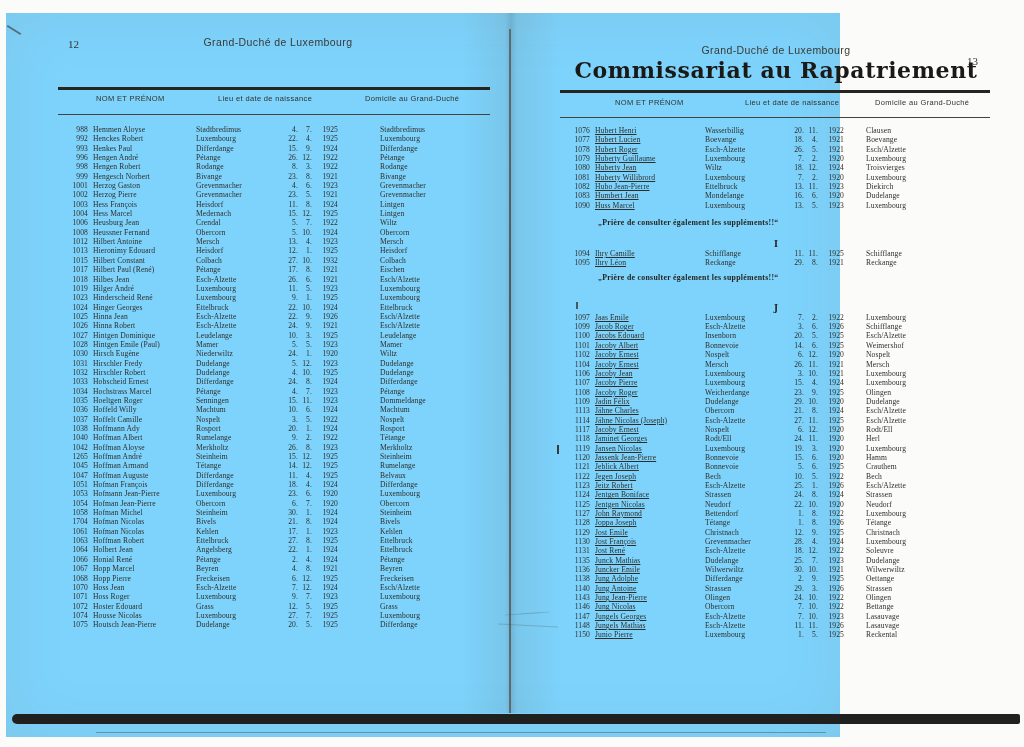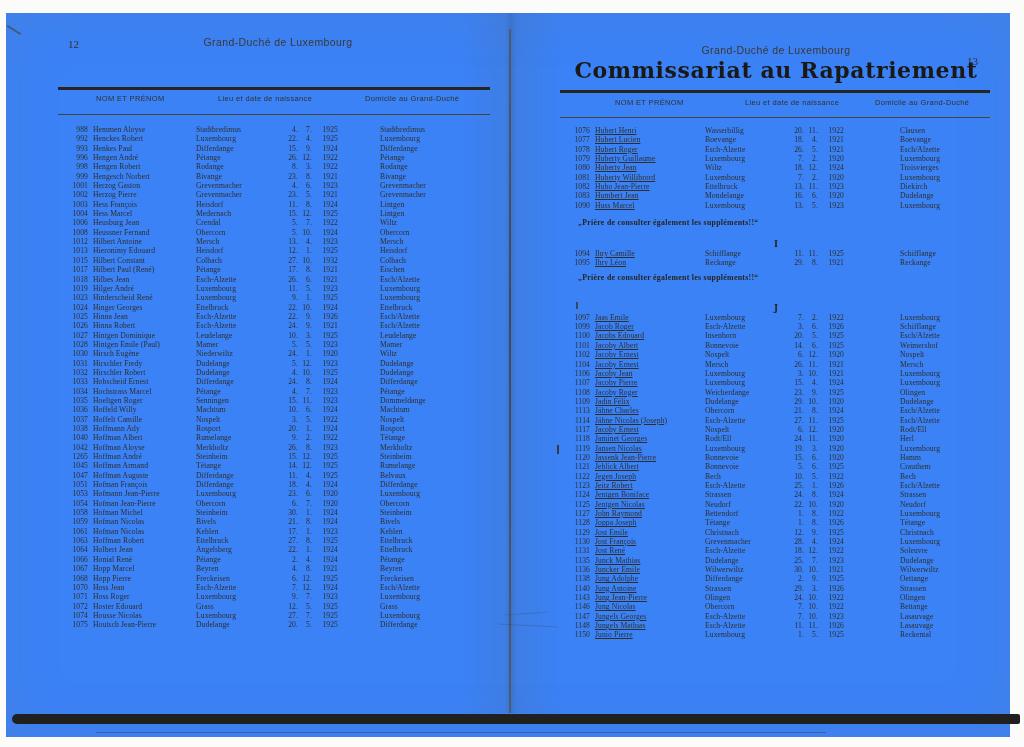--- a/index.html
+++ b/index.html
@@ -1,16 +1,16 @@
 <!DOCTYPE html>
 <html><head>
 <meta charset="utf-8">
 <style>
   html,body{margin:0;padding:0;background:#fbfbf9;width:1024px;height:747px;overflow:hidden;}
-  .paper{position:absolute;left:6px;top:13px;width:1004px;height:724px;background:#3b82f6;
+  .paper{position:absolute;left:6px;top:13px;width:834px;height:724px;background:#7dd3fc;
          box-shadow:inset 0 0 60px rgba(120,116,108,0.12);}
   .fold-shade{position:absolute;left:455px;top:0;width:100px;height:700px;
     background:linear-gradient(90deg,rgba(90,88,82,0) 0%,rgba(90,88,82,0.10) 44%,rgba(60,58,54,0.20) 50%,rgba(90,88,82,0.10) 56%,rgba(90,88,82,0) 100%);}
   .fold-line{position:absolute;left:503px;top:16px;width:2px;height:684px;
     background:linear-gradient(180deg,#55534e 0%,#3c3a36 40%,#55534e 100%);opacity:.75;}
   .page{position:absolute;top:17px;height:665px;color:#2f2e2a;}
   .page-left{left:52px;width:440px;}
   .page-right{left:554px;width:432px;}
   .pagenum{position:absolute;font:11px "Liberation Serif",serif;color:#33322e;}
   .pn-left{left:10px;top:8px;}
@@ -43,22 +43,22 @@
     letter-spacing:.1px;white-space:nowrap;color:#2f2e2a;}
   .cell{display:inline-block;overflow:visible;}
   .c-num{width:30px;text-align:right;flex:none;}
   .c-name{margin-left:5px;flex:none;}
   .page-left .c-name{width:103px;} .page-right .c-name{width:110px;text-decoration:underline;}
   .page-left .c-place{width:88px;flex:none;} .page-right .c-place{width:85px;flex:none;}
   .c-date{display:flex;flex:none;width:54px;}
   .dt{display:inline-block;width:14px;text-align:right;flex:none;}
   .dt-y{width:26px;}
   .c-dom{flex:none;}
-  .page-left .c-dom{margin-left:42px;} .page-right .c-dom{margin-left:56px;}
-  .note{font:bold 7.8px/9px "Liberation Serif",serif;letter-spacing:.3px;margin-left:18px;color:#26241f;}
+  .page-left .c-dom{margin-left:42px;} .page-right .c-dom{margin-left:22px;}
+  .note{font:bold 7.8px/9px "Liberation Serif",serif;letter-spacing:.3px;margin-left:38px;color:#26241f;}
   .sect-heading{text-align:center;font:bold 8.5px/9px "DejaVu Serif",serif;color:#26241f;}
   .blocks > :nth-child(2){margin-top:8px;}
   .blocks > :nth-child(3){margin-top:13px;}
   .blocks > :nth-child(5){margin-top:5px;}
   .blocks > :nth-child(6){margin-top:22px;}
   .bottom-bar{position:absolute;left:6px;top:701px;width:1008px;height:10px;background:#20211f;
     border-radius:5px 2px 2px 5px;}
   .bottom-thin{position:absolute;left:90px;top:719px;width:730px;height:1px;background:rgba(40,40,38,0.35);}
   .speck{position:absolute;background:#3a3936;}
   .speck1{left:551px;top:432px;width:2px;height:9px;}
@@ -549,21 +549,21 @@
           <span class="cell c-name">Hofman Michel</span>
           <span class="cell c-place">Steinheim</span>
           <span class="cell c-date">
             <span class="dt">30.</span>
             <span class="dt">1.</span>
             <span class="dt dt-y">1924</span>
           </span>
           <span class="cell c-dom">Steinheim</span>
         </div>
         <div class="trow">
-          <span class="cell c-num">1059</span>
+          <span class="cell c-num">1704</span>
           <span class="cell c-name">Hofman Nicolas</span>
           <span class="cell c-place">Bivels</span>
           <span class="cell c-date">
             <span class="dt">21.</span>
             <span class="dt">8.</span>
             <span class="dt dt-y">1924</span>
           </span>
           <span class="cell c-dom">Bivels</span>
         </div>
         <div class="trow">

